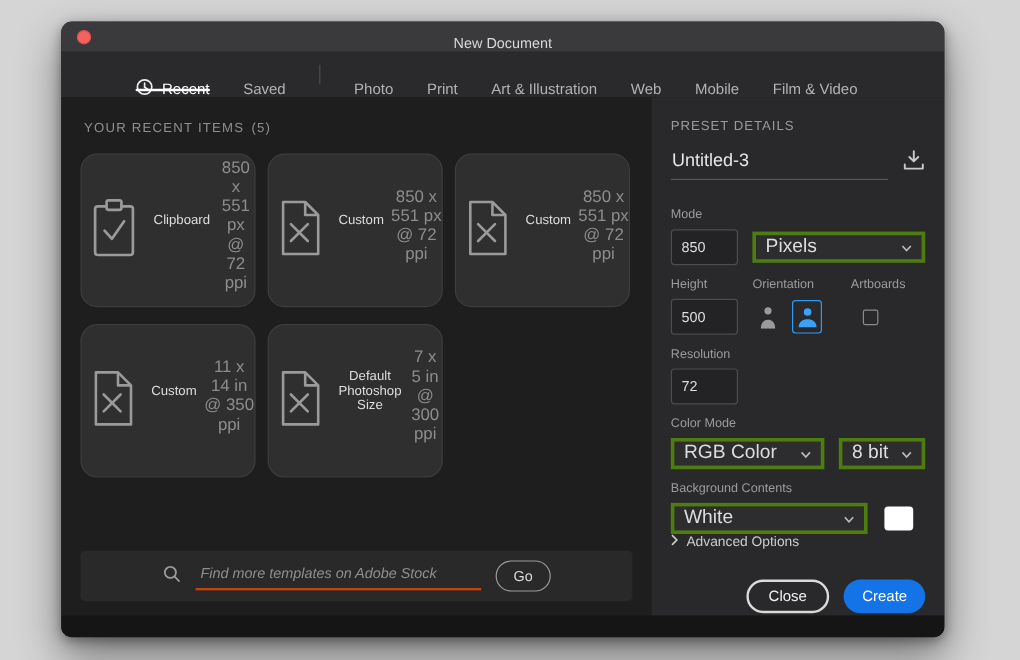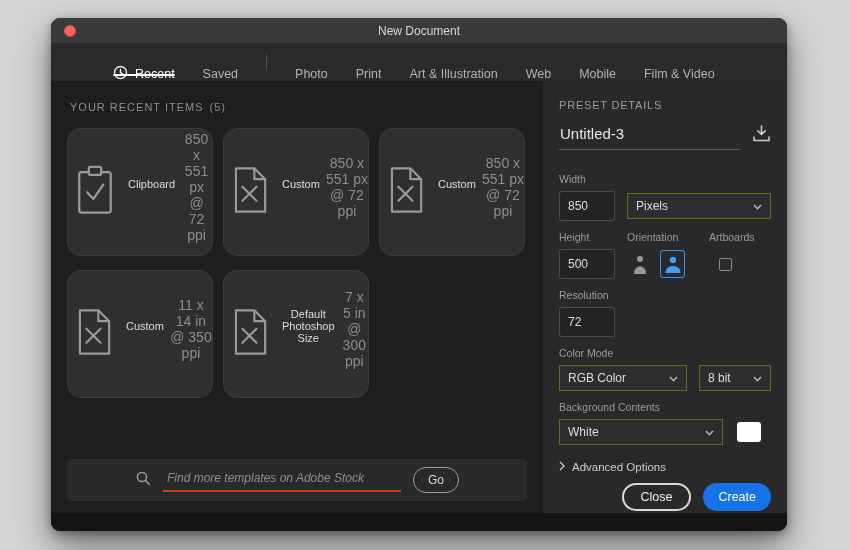--- a/index.html
+++ b/index.html
@@ -11,21 +11,21 @@
     overflow:hidden;
   }
   .window {
     position:absolute; left:51px; top:18px; width:736px; height:513px;
     border-radius:9px; overflow:hidden; background:#1e1e1f;
     box-shadow:0 16px 36px rgba(0,0,0,.45), 0 3px 10px rgba(0,0,0,.35);
     display:flex; flex-direction:column;
   }
   
   .titlebar { height:25px; background:#3a3a3c; position:relative; flex:none;
-    display:flex; align-items:center; justify-content:center; }
+    display:flex; align-items:flex-end; justify-content:center; }
   .traffic-close { position:absolute; left:13px; top:7px; width:12px; height:12px;
     border-radius:50%; background:#f4635e; border:0.5px solid #d9504c; cursor:pointer; }
   .window-title { font-size:12px; color:#d8d8d8; }
   
   .tabbar { height:38px; background:#2a2a2c; flex:none; display:flex;
     align-items:stretch; padding-left:62px; gap:28px; }
   .tab { display:flex; align-items:center; gap:7px; font-size:12.5px; color:#b2b2b2;
     position:relative; cursor:pointer; white-space:nowrap;margin-top:24px; }
   .tab.active { color:#ffffff; }
   .tab.active::after { content:''; position:absolute; left:0; right:0; bottom:5px;
@@ -63,35 +63,35 @@
     font-family:"Liberation Sans", sans-serif; }
   .save-preset-btn { background:transparent; border:none; cursor:pointer; padding:0 0 6px; }
   .field-label { color:#9b9b9b; font-size:10.5px; margin:10px 0 6px; }
   .row { display:flex; align-items:center; }
   .labels-row { margin:10px 0 6px; }
   .labels-row span { color:#9b9b9b; font-size:10.5px; }
   .lab-w { width:68px; } .lab-o { width:82px; }
   .num-input { width:56px; height:30px; background:#232325; border:1px solid #4c4c4e;
     border-radius:3px; color:#dddddd; font-size:12px; padding:0 8px; outline:none;
     font-family:"Liberation Sans", sans-serif; }
-  .select { height:26px; background:#2d2d2f; border:1px solid #4d7c0f; border-radius:0;
-    color:#dddddd; font-size:12px; display:flex; align-items:center;
+  .select { height:26px; background:#2d2d2f; border:3px solid #4d7c0f; border-radius:0;
+    color:#dddddd; font-size:16px; display:flex; align-items:center;
     justify-content:space-between; padding:0 8px; cursor:pointer; flex:1; margin-left:12px; }
   .select.first { margin-left:0; }
   .orient-group { display:flex; gap:8px; margin-left:12px; width:70px; }
   .orient-btn { width:25px; height:28px; border-radius:3px; border:1px solid transparent;
     background:transparent; display:flex; align-items:center; justify-content:center;
     cursor:pointer; padding:0; }
   .orient-btn.selected { border-color:#2f9bf5; }
   .checkbox { width:13px; height:13px; border:1.5px solid #8a8a8a; border-radius:2px;
     background:transparent; margin-left:22px; cursor:pointer; }
   .bit-select { flex:none; width:72px; }
   .swatch { width:24px; height:20px; background:#ffffff; border-radius:3px;
     margin:0 10px 0 14px; cursor:pointer; flex:none; }
-  .advanced { display:flex; align-items:center; gap:7px; margin-top:16px;
+  .advanced { display:flex; align-items:center; gap:7px; 
     color:#cccccc; font-size:11.5px; cursor:pointer; }
   .action-row { margin-top:auto; display:flex; justify-content:flex-end; gap:12px; padding-bottom:2px; }
   .close-button { height:28px; padding:0 17px; border-radius:14px; border:2px solid #d9d9d9;
     background:transparent; color:#f1f1f1; font-size:12.5px; cursor:pointer;
     font-family:"Liberation Sans", sans-serif; }
   .create-button { height:28px; padding:0 15px; border-radius:14px; border:none;
     background:#1473e6; color:#ffffff; font-size:12.5px; cursor:pointer;
     font-family:"Liberation Sans", sans-serif; }
   .footer { height:18px; background:#151516; flex:none; }
 </style>
@@ -229,21 +229,21 @@
       <div class="name-row">
         <input class="name-input" type="text" value="Untitled-3" style="">
         <button class="save-preset-btn">
           <svg width="19" height="17" viewBox="0 0 19 17">
               <path d="M9.5 1 v8 M5.8 5.8 L9.5 9.5 L13.2 5.8" fill="none" stroke="#c9c9c9" stroke-width="1.6" stroke-linecap="round" stroke-linejoin="round"></path>
               <path d="M2 12 v3.5 h15 V12" fill="none" stroke="#c9c9c9" stroke-width="1.6" stroke-linecap="round" stroke-linejoin="round"></path>
             </svg>
         </button>
       </div>
 
-      <div class="field-label">Width</div>
+      <div class="field-label">Mode</div>
       <div class="row">
         <input class="num-input" type="text" value="850" style="">
         <div class="select">
           <span>Pixels</span>
           <span>
             <svg width="9" height="6" viewBox="0 0 9 6">
                 <path d="M1 1 L4.5 4.8 L8 1" fill="none" stroke="#bbbbbb" stroke-width="1.4"></path>
               </svg>
           </span>
         </div>

